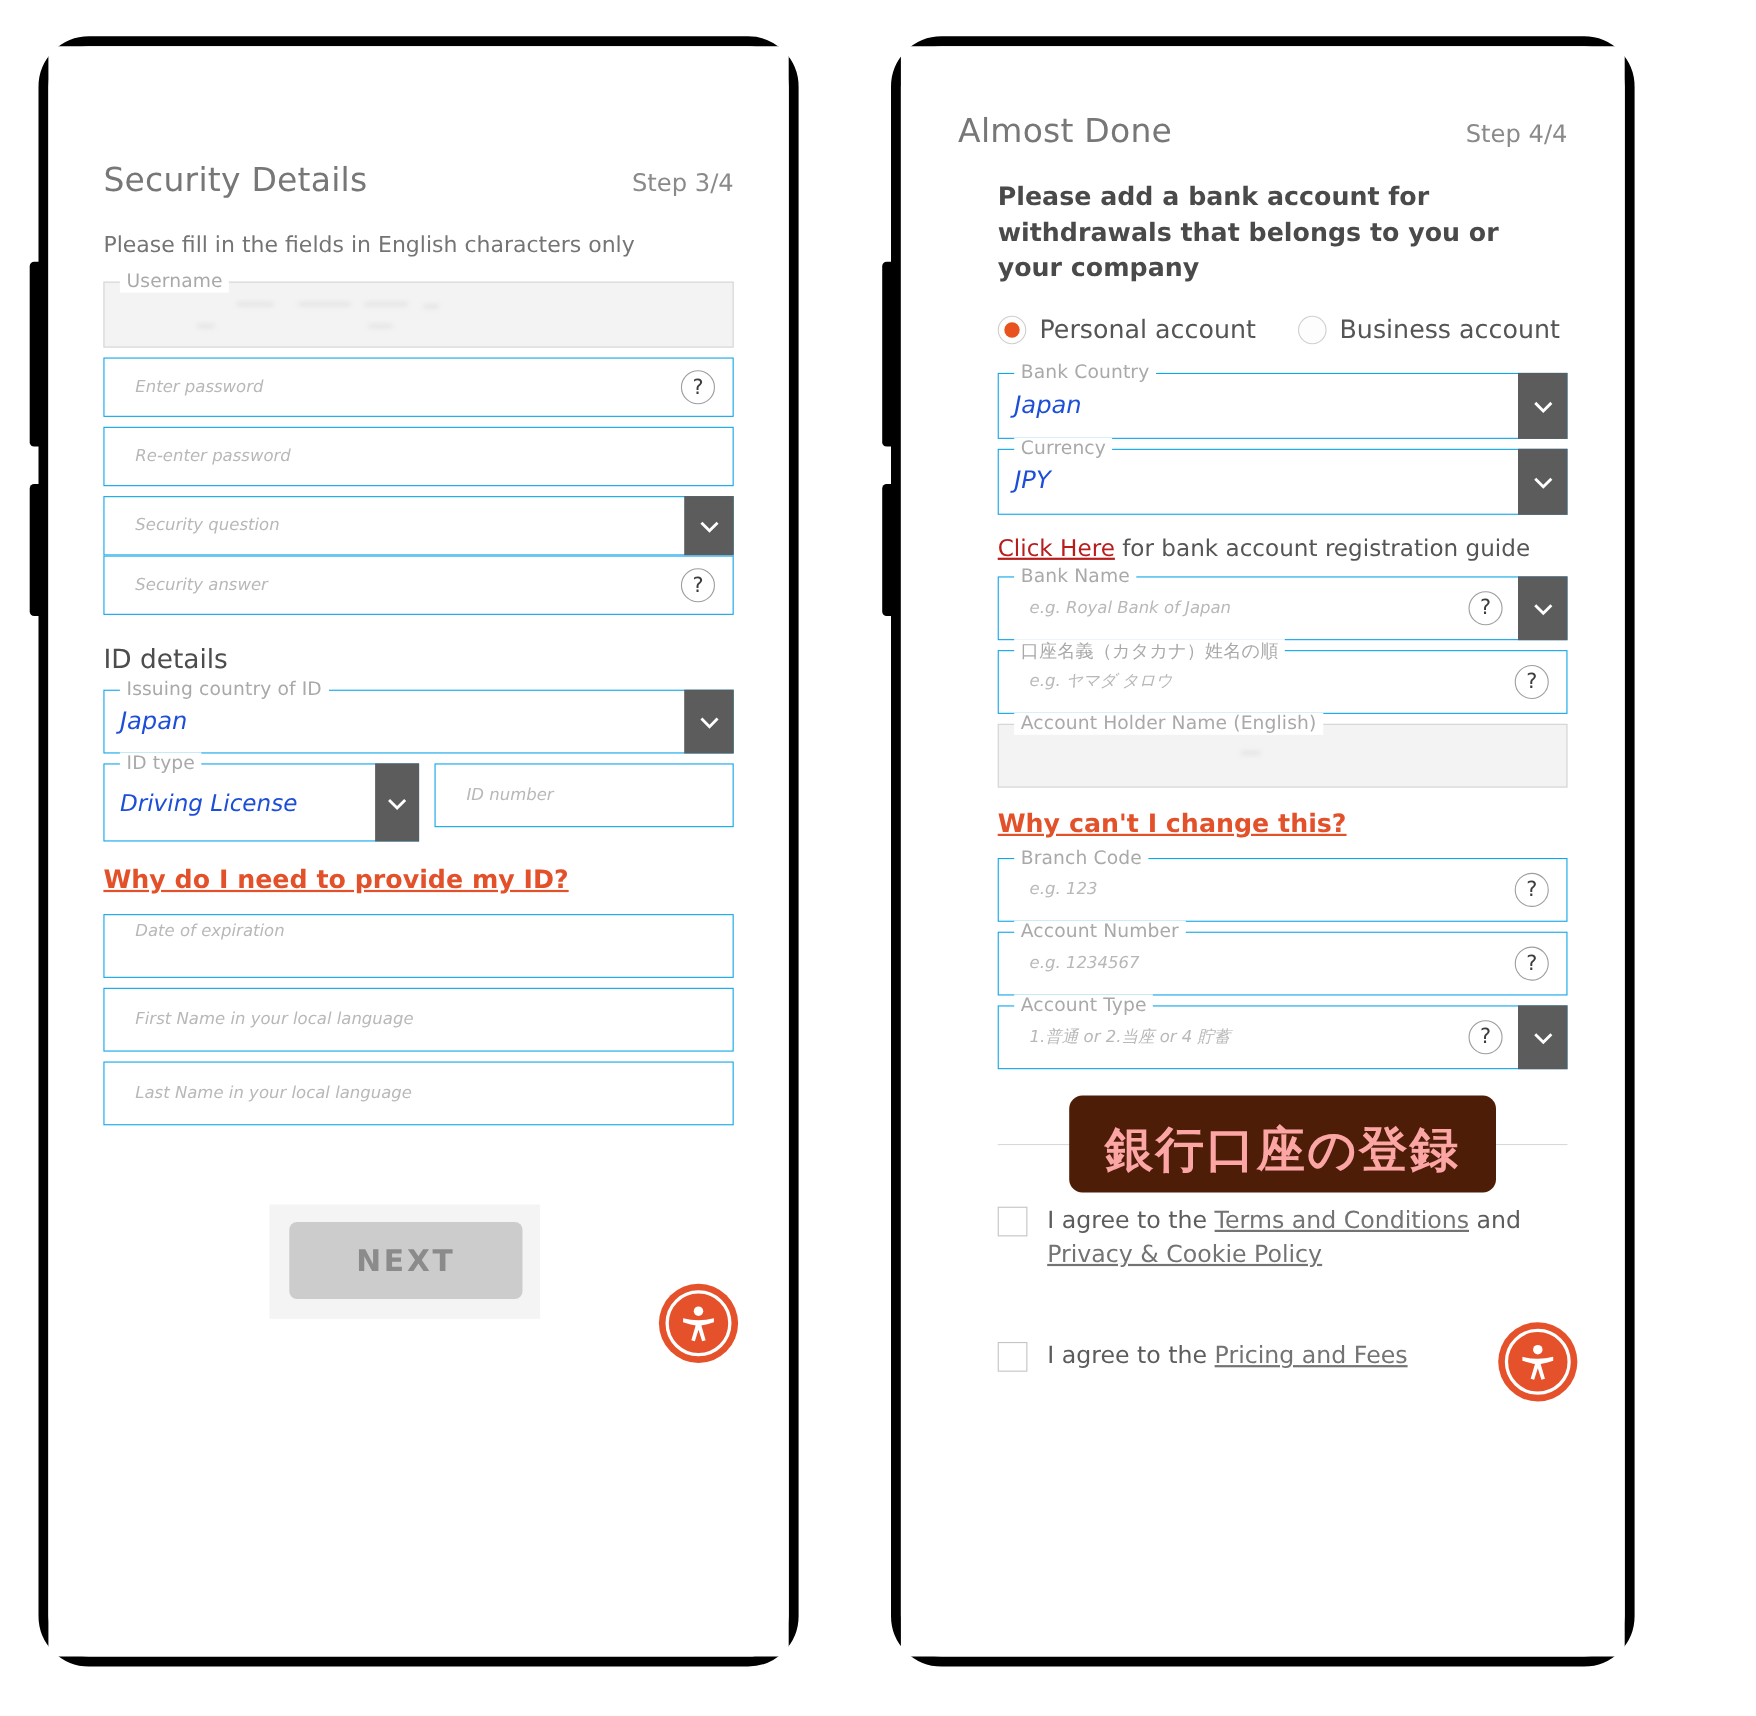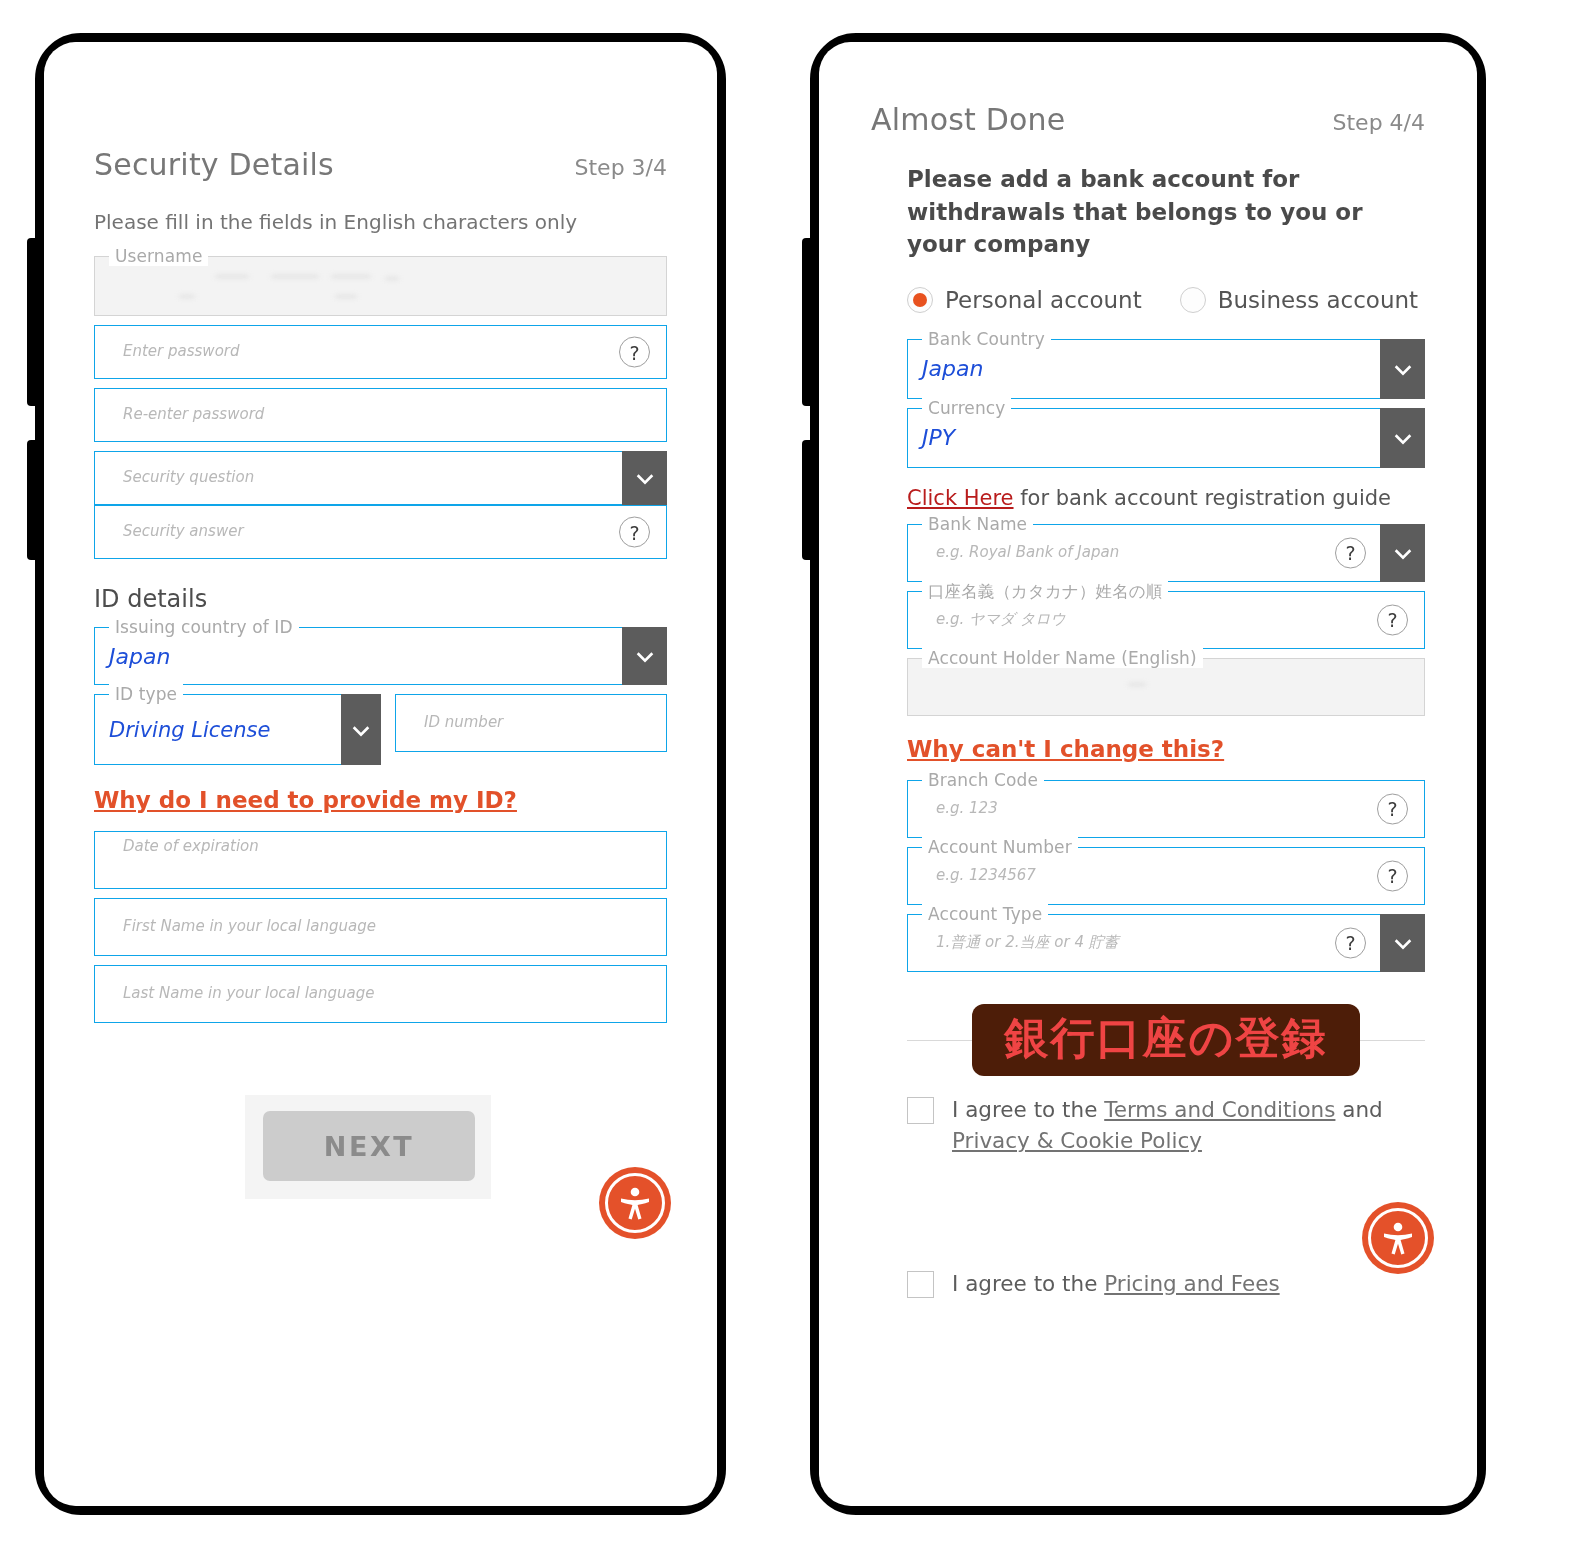--- a/index.html
+++ b/index.html
@@ -29,21 +29,21 @@
     width: 9px;
     background: #000000;
     border-radius: 4px 0 0 4px;
   }
   .side-btn.b1 { top: 196px; height: 168px; }
   .side-btn.b2 { top: 398px; height: 120px; }
 
   .screen {
     position: absolute;
     inset: 0;
-    border-radius: 32px;
+    border-radius: 10px;
     background: #fff;
     overflow: hidden;
   }
   .inner {
     position: absolute;
     left: 0; right: 0; top: 0;
     padding: 0 50px;
   }
   .phone.right .inner { padding: 0 52px; }
 
@@ -221,24 +221,24 @@
   .submit-wrap::before {
     content: "";
     position: absolute;
     left: 0; right: 0; top: 50%;
     height: 1px;
     background: #d9d9d9;
   }
   .jp-btn {
     position: relative;
     background: #4d1d08;
-    color: #ef4444;
+    color: #fca5a5;
     font-size: 44px;
     font-weight: bold;
-    padding: 8px 32px 12px 32px;
+    padding: 24px 32px 12px 32px;
     border-radius: 12px;
     border: none;
     letter-spacing: 2px;
     font-family: "DejaVu Sans", "Liberation Sans", sans-serif;
     line-height: 1.18;
   }
 
   
   .next-area {
     position: relative;
@@ -535,21 +535,21 @@
             <button class="jp-btn">銀行口座の登録</button>
           </div>
 
           
           <div class="check-row" style="margin-top:16px;">
             <span class="cbox"></span>
             <span class="txt"><span>I agree to the </span><a href="#">Terms and Conditions</a><span> and </span><a href="#">Privacy &amp; Cookie Policy</a></span>
           </div>
 
           
-          <div class="check-row" style="margin-top:112px;">
+          <div class="check-row" style="margin-top:61px;">
             <span class="cbox"></span>
             <span class="txt"><span>I agree to the </span><a href="#">Pricing and Fees</a></span>
           </div>
 
         </div>
       </div>
     </div>
 
     <div class="a11y" style="left:543px; top:1160px;">
       <svg viewBox="0 0 40 40">

